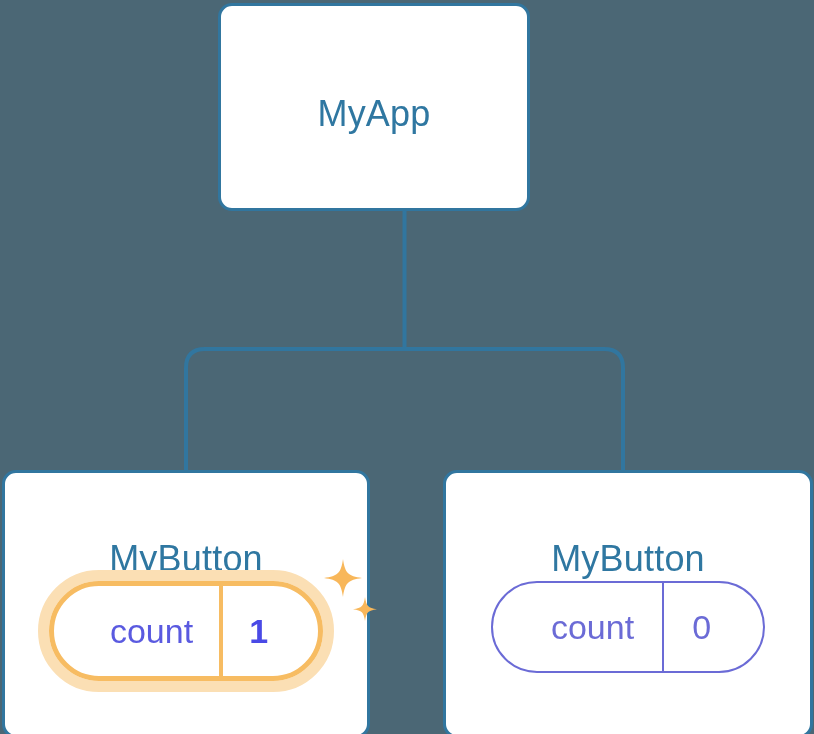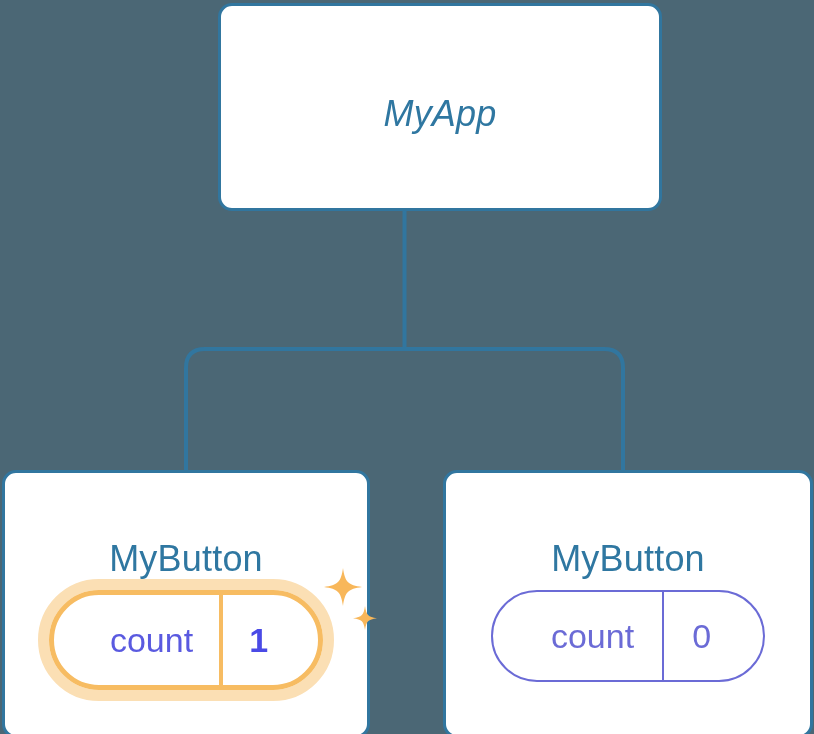--- a/index.html
+++ b/index.html
@@ -47,23 +47,22 @@
     font-size: 36px;
     font-weight: 400;
     letter-spacing: 0.2px;
     white-space: nowrap;
   }
 
   
   #node-root {
     left: 218px;
     top: 3px;
-    width: 444px;
+    width: 312px;
     height: 208px;
-    font-style: italic;
   }
   #node-root .node-title {
     top: 87px;
   }
 
   
   #node-child-0 {
     left: 2px;
     top: 470px;
     width: 368px;
@@ -77,21 +76,21 @@
   }
   .child-title {
     top: 65px;
   }
 
   
   .state-pill-wrap {
     position: absolute;
     left: 0;
     right: 0;
-    top: 117px;
+    top: 108px;
     display: flex;
     justify-content: center;
     align-items: center;
   }
 
   .state-pill-holder {
     position: relative;
     display: inline-block;
   }
 

